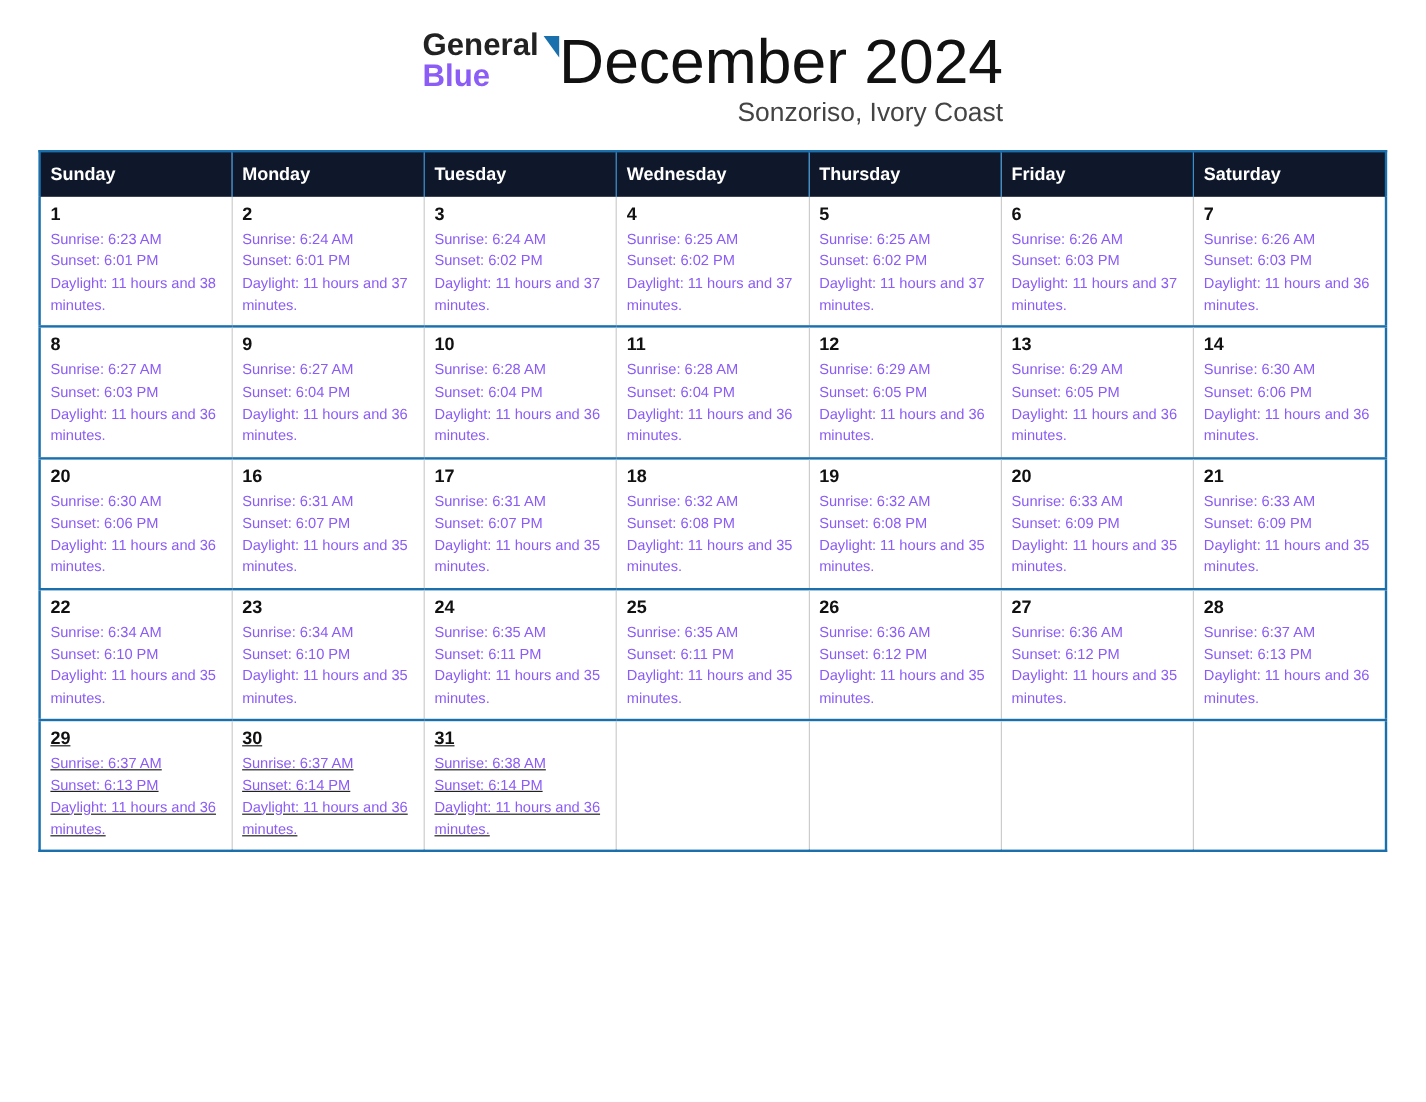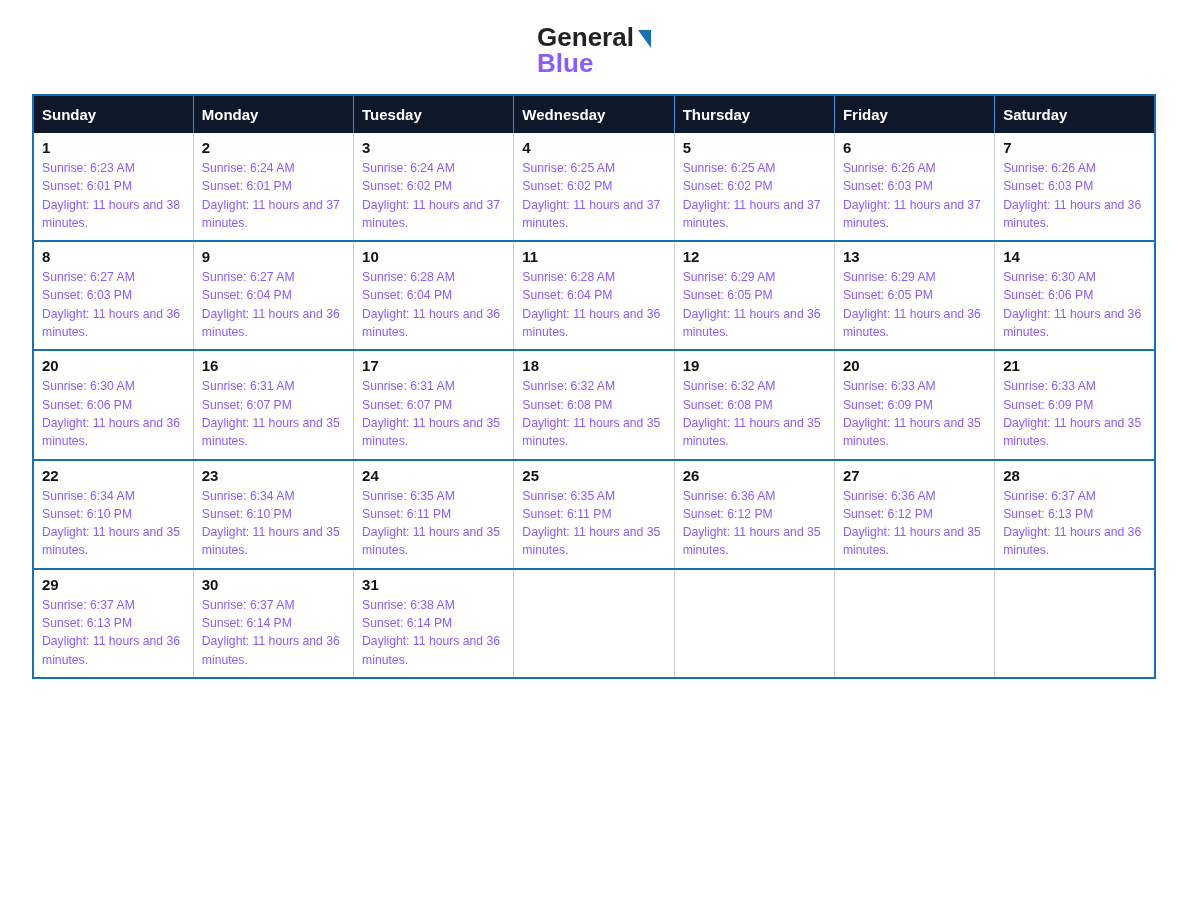--- a/index.html
+++ b/index.html
@@ -87,20 +87,21 @@
       font-size: 12.5px;
       color: #222;
       width: 14.28%;
       min-height: 90px;
     }
     .calendar-table td:last-child {
       border-right: none;
     }
     .calendar-table tr:last-child td {
       border-bottom: none;
+      text-decoration: underline;
     }
     .day-number {
       font-size: 15px;
       font-weight: bold;
       color: #111;
       display: block;
       margin-bottom: 3px;
     }
     .day-info {
       font-size: 12.2px;
@@ -114,20 +115,24 @@
 </head>
 <body>
 
 <div class="header-row">
   <div class="logo">
     <div class="logo-text-general">
       <span>General</span>
         <span class="logo-arrow"></span>
     </div>
     <div class="logo-blue">Blue</div>
+  </div>
+  <div class="title-block">
+    <div class="month-title">December 2024</div>
+    <div class="location-subtitle">Sonzoriso, Ivory Coast</div>
   </div>
 </div>
 
 <table class="calendar-table">
   <thead>
     <tr>
       <th>Sunday</th>
       <th>Monday</th>
       <th>Tuesday</th>
       <th>Wednesday</th>

